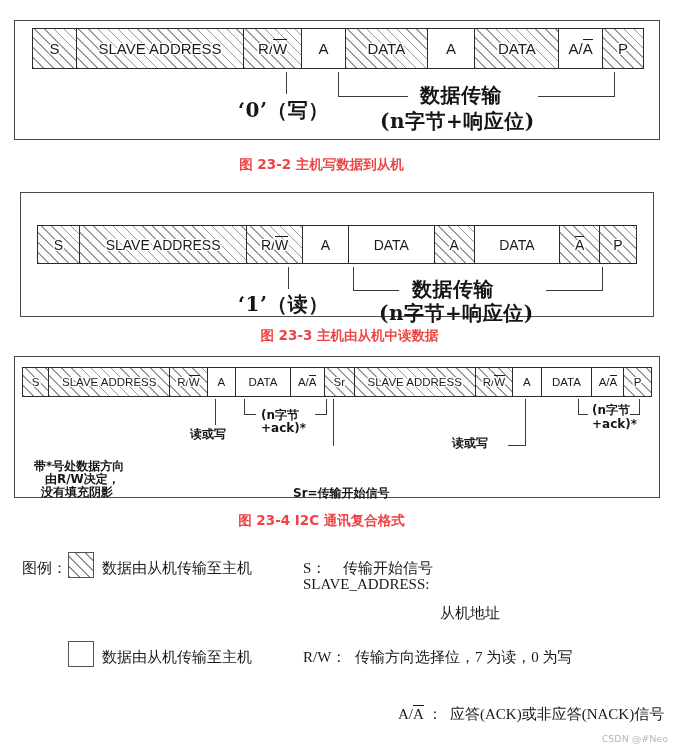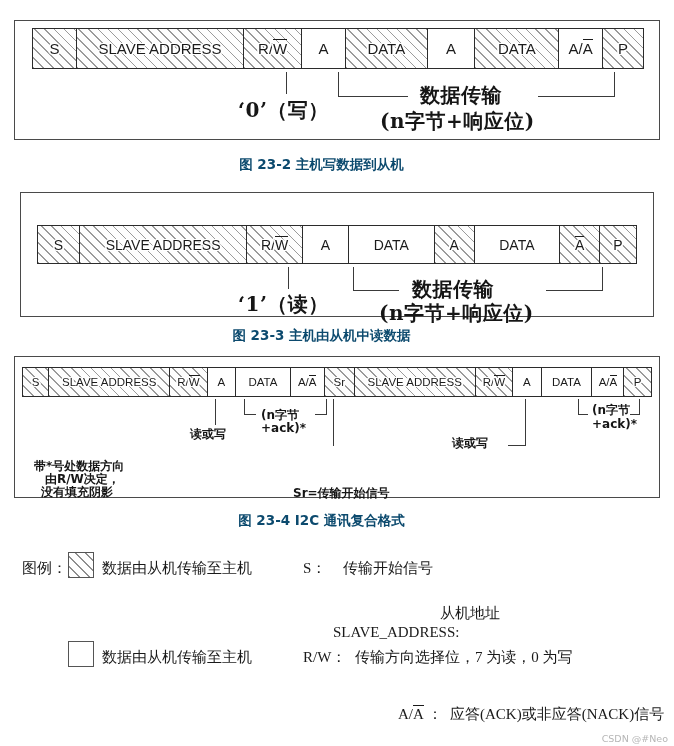--- a/index.html
+++ b/index.html
@@ -114,24 +114,24 @@
 
   
   .caption {
     position: absolute;
     width: 643px;
     left: 0;
     text-align: center;
     font-family: "DejaVu Sans", "Liberation Sans", sans-serif;
     font-weight: 700;
     font-size: 13.5px;
-    color: #0c4a6e;
+    color: #ef4444;
   }
   #caption-1 { top: 156px; }
-  #caption-2 { top: 327px; }
+  #caption-2 { top: 327px; padding-left: 28px; }
   #caption-3 { top: 512px; }
 
   
   .leg-text {
     position: absolute;
     white-space: nowrap;
     font-family: "Liberation Serif", "DejaVu Serif", serif;
     font-size: 15px;
     color: #1a1a1a;
   }
@@ -322,21 +322,21 @@
 
 <div class="swatch hatch" style="left:68px; top:552px;"></div>
 <div class="leg-text" style="left:102px; top:559px;">数据由从机传输至主机</div>
 
 <div class="swatch" style="left:68px; top:641px;"></div>
 <div class="leg-text" style="left:102px; top:648px;">数据由从机传输至主机</div>
 
 <div class="leg-text" style="left:303px; top:559px;">S：</div>
 <div class="leg-text" style="left:343px; top:559px;">传输开始信号</div>
 
-<div class="leg-text" style="left:303px; top:624px;margin-left:30px;">SLAVE_ADDRESS:</div>
+<div class="leg-text" style="left:303px; top:576px;">SLAVE_ADDRESS:</div>
 <div class="leg-text" style="left:440px; top:604px;font-family:Liberation Mono, monospace;">从机地址</div>
 
 <div class="leg-text" style="left:303px; top:648px;">
   <span class="ovline-wrap">R/<span style="position:relative;">W<span class="bar" style="left:0;right:0;top:-0.1em;"></span></span></span><span>：</span>
 </div>
 <div class="leg-text" style="left:355px; top:648px;">传输方向选择位，7 为读，0 为写</div>
 
 <div class="leg-text" style="left:398px; top:705px;">
   A/<span style="position:relative; display:inline-block;">A<span class="bar" style="position:absolute;left:0;right:0;top:-0.1em;border-top:1.2px solid currentColor;"></span></span> ：
 </div>

